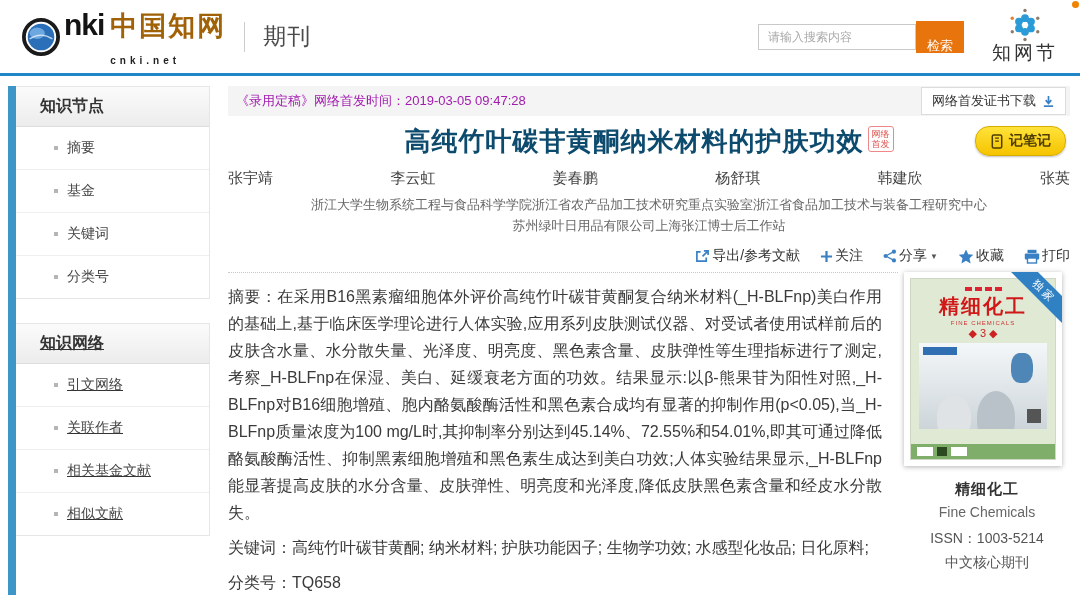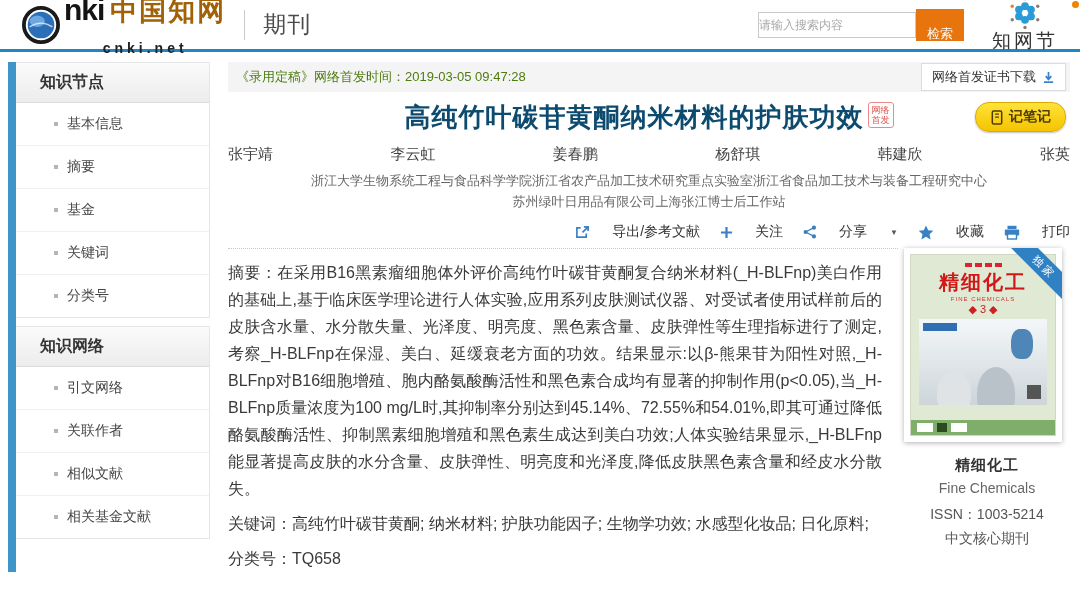--- a/index.html
+++ b/index.html
@@ -1,77 +1,77 @@
 <!DOCTYPE html>
 <html><head>
 <meta charset="utf-8">
 <style>
   * { margin:0; padding:0; box-sizing:border-box; }
   html,body { width:1080px; height:595px; overflow:hidden; background:#fff;
     font-family:"Liberation Sans","DejaVu Sans",sans-serif; color:#333; }
 
   
-  .header { height:52px; border-bottom:3px solid #1f86c8; display:flex; align-items:center;
+  .header { height:76px; border-bottom:3px solid #1f86c8; display:flex; align-items:center;
     padding:0 14px 0 22px; background:#fff; }
   .logo { display:flex; align-items:center; cursor:pointer; }
   .globe { width:38px; height:38px; margin-right:4px; }
   .logo-text-block { display:flex; flex-direction:column; }
   .logo-row { display:flex; align-items:baseline; }
   .logo-latin { font-weight:bold; font-size:30px; letter-spacing:-1px; color:#141414; position:relative; }
   .logo-dot { position:absolute; right:1px; top:1px; width:7px; height:7px; border-radius:50%; background:#f08300; }
   .logo-cn { font-family:"DejaVu Serif","Liberation Serif",serif; font-weight:bold; font-size:27px;
     color:#a16207; margin-left:6px; letter-spacing:2px; }
-  .logo-domain { font-size:14px; letter-spacing:4px; color:#222; font-weight:bold; margin-top:11px; text-align:center; }
+  .logo-domain { font-size:10px; letter-spacing:4px; color:#222; font-weight:bold; margin-top:11px; text-align:center; }
   .header-divider { width:1px; height:30px; background:#ccc; margin:0 18px; }
   .portal-name { font-size:23px; color:#4a4a4a; letter-spacing:1px; cursor:pointer;font-family:Liberation Serif, serif; }
   .search-zone { margin-left:auto; display:flex; align-items:center; }
-  .search-input { width:158px; height:26px; border:1px solid #c9c9c9; padding:0 0; font-size:12px; color:#333; outline:none; }
+  .search-input { width:158px; height:26px; border:1px solid #c9c9c9; padding:0 9px; font-size:12px; color:#333; outline:none; }
   .search-input::placeholder { color:#aaa; }
   .search-btn { height:26px; padding:16px 11px; background:#e8740e; color:#fff; border:none; font-size:13px; cursor:pointer; }
   .node-badge { margin-left:28px; margin-right:8px; display:flex; flex-direction:column; align-items:center; cursor:pointer; }
   .node-badge-label { font-size:19px; color:#333; font-family:"DejaVu Serif","Liberation Serif",serif; letter-spacing:3px; margin-top:-2px; }
 
   
   .layout { display:flex; padding:10px 10px 0 8px; }
 
   
   .sidebar { width:202px; border-left:8px solid #3e96c8; flex-shrink:0; }
   .side-section { border:1px solid #e6e6e6; border-left:none; background:#fff; }
-  .side-section + .side-section { margin-top:8px; }
+  .side-section + .side-section { margin-top:24px;text-decoration:underline; }
   .side-header { padding:9px 0 9px 24px; font-size:16px; font-weight:bold; color:#333;
     background:linear-gradient(#fbfbfb,#ececec); border-bottom:1px solid #ddd; }
   .side-item { display:flex; align-items:center; padding:12px 0 12px 38px; font-size:14px;
     color:#454545; border-bottom:1px solid #efefef; cursor:pointer; }
   .side-item:last-child { border-bottom:none; }
   .side-bullet { width:4px; height:4px; background:#b5b5b5; margin-right:9px; flex-shrink:0; }
 
   
   .main { flex:1; margin-left:18px; min-width:0; }
   .publish-bar { height:30px; background:#f4f4f4; display:flex; align-items:center; padding:0 4px 0 8px; }
-  .publish-text { color:#4d7c0f; font-size:13px; }
+  .publish-text { color:#a21caf; font-size:13px; }
   .cert-btn { margin-left:auto; display:flex; align-items:center; gap:6px; background:#fff;
     border:1px solid #dcdcdc; padding:4px 10px; font-size:13px; color:#333; cursor:pointer; }
 
   .article-head { position:relative; text-align:center; margin-top:8px; }
   .article-title { display:inline; font-size:26px; font-weight:600; color:#0c4a6e; letter-spacing:1px; }
   .title-badge { display:inline-block; vertical-align:top; margin-left:4px; margin-top:2px;
     border:1px solid #e88; border-radius:3px; color:#e0524d; font-size:9px; line-height:10px;
     padding:2px 3px; text-align:center; }
   .note-btn { position:absolute; right:4px; top:2px; display:flex; align-items:center; gap:5px;
     background:linear-gradient(#ffe23a,#f5c400); border:1px solid #d9ac00; border-radius:14px;
     padding:5px 14px; font-size:14px; font-weight:bold; color:#4e3d00; cursor:pointer;
     box-shadow:0 1px 2px rgba(0,0,0,.25); }
   .authors { margin-top:10px; display:flex; justify-content:space-between; gap:16px; font-size:15px; color:#424242; }
   .author { cursor:pointer; }
   .affils { margin-top:6px; font-size:13px; color:#666; line-height:21px; }
   .affil { cursor:pointer; }
 
   .action-bar { margin-top:8px; display:flex; justify-content:flex-end; align-items:center;
     gap:20px; font-size:14px; color:#333; height:24px; }
-  .action-item { display:flex; align-items:center; gap:22px; cursor:pointer; }
+  .action-item { display:flex; align-items:center; gap:2px; cursor:pointer; }
   .caret { font-size:8px; color:#555; margin-left:1px; }
 
   .content-row { display:flex; margin-top:4px; }
   .article-body { flex:1; min-width:0; border-top:1px dotted #c9c9c9; padding:10px 16px 0 0; }
   .abstract { font-size:16px; line-height:27px; color:#3a3a3a; text-align:justify; }
   .meta-line { margin-top:9px; font-size:16px; line-height:26px; color:#3a3a3a; }
   .meta-link { cursor:pointer; }
 
   
   .journal-col { width:172px; flex-shrink:0; padding-left:6px; }
@@ -158,24 +158,20 @@
   </div>
 </div>
 
 <div class="layout">
 
   <div class="sidebar">
     <div class="side-section">
       <div class="side-header">知识节点</div>
       <div class="side-item">
         <span class="side-bullet"></span>
-        <span>基本信息</span>
-      </div>
-      <div class="side-item">
-        <span class="side-bullet"></span>
         <span>摘要</span>
       </div>
       <div class="side-item">
         <span class="side-bullet"></span>
         <span>基金</span>
       </div>
       <div class="side-item">
         <span class="side-bullet"></span>
         <span>关键词</span>
       </div>
@@ -190,25 +186,25 @@
       <div class="side-item">
         <span class="side-bullet"></span>
         <span>引文网络</span>
       </div>
       <div class="side-item">
         <span class="side-bullet"></span>
         <span>关联作者</span>
       </div>
       <div class="side-item">
         <span class="side-bullet"></span>
+        <span>相关基金文献</span>
+      </div>
+      <div class="side-item">
+        <span class="side-bullet"></span>
         <span>相似文献</span>
-      </div>
-      <div class="side-item">
-        <span class="side-bullet"></span>
-        <span>相关基金文献</span>
       </div>
     </div>
   </div>
 
   <div class="main">
 
     <div class="publish-bar">
       <span class="publish-text">《录用定稿》网络首发时间：2019-03-05 09:47:28</span>
       <button class="cert-btn">
         <span>网络首发证书下载</span>

